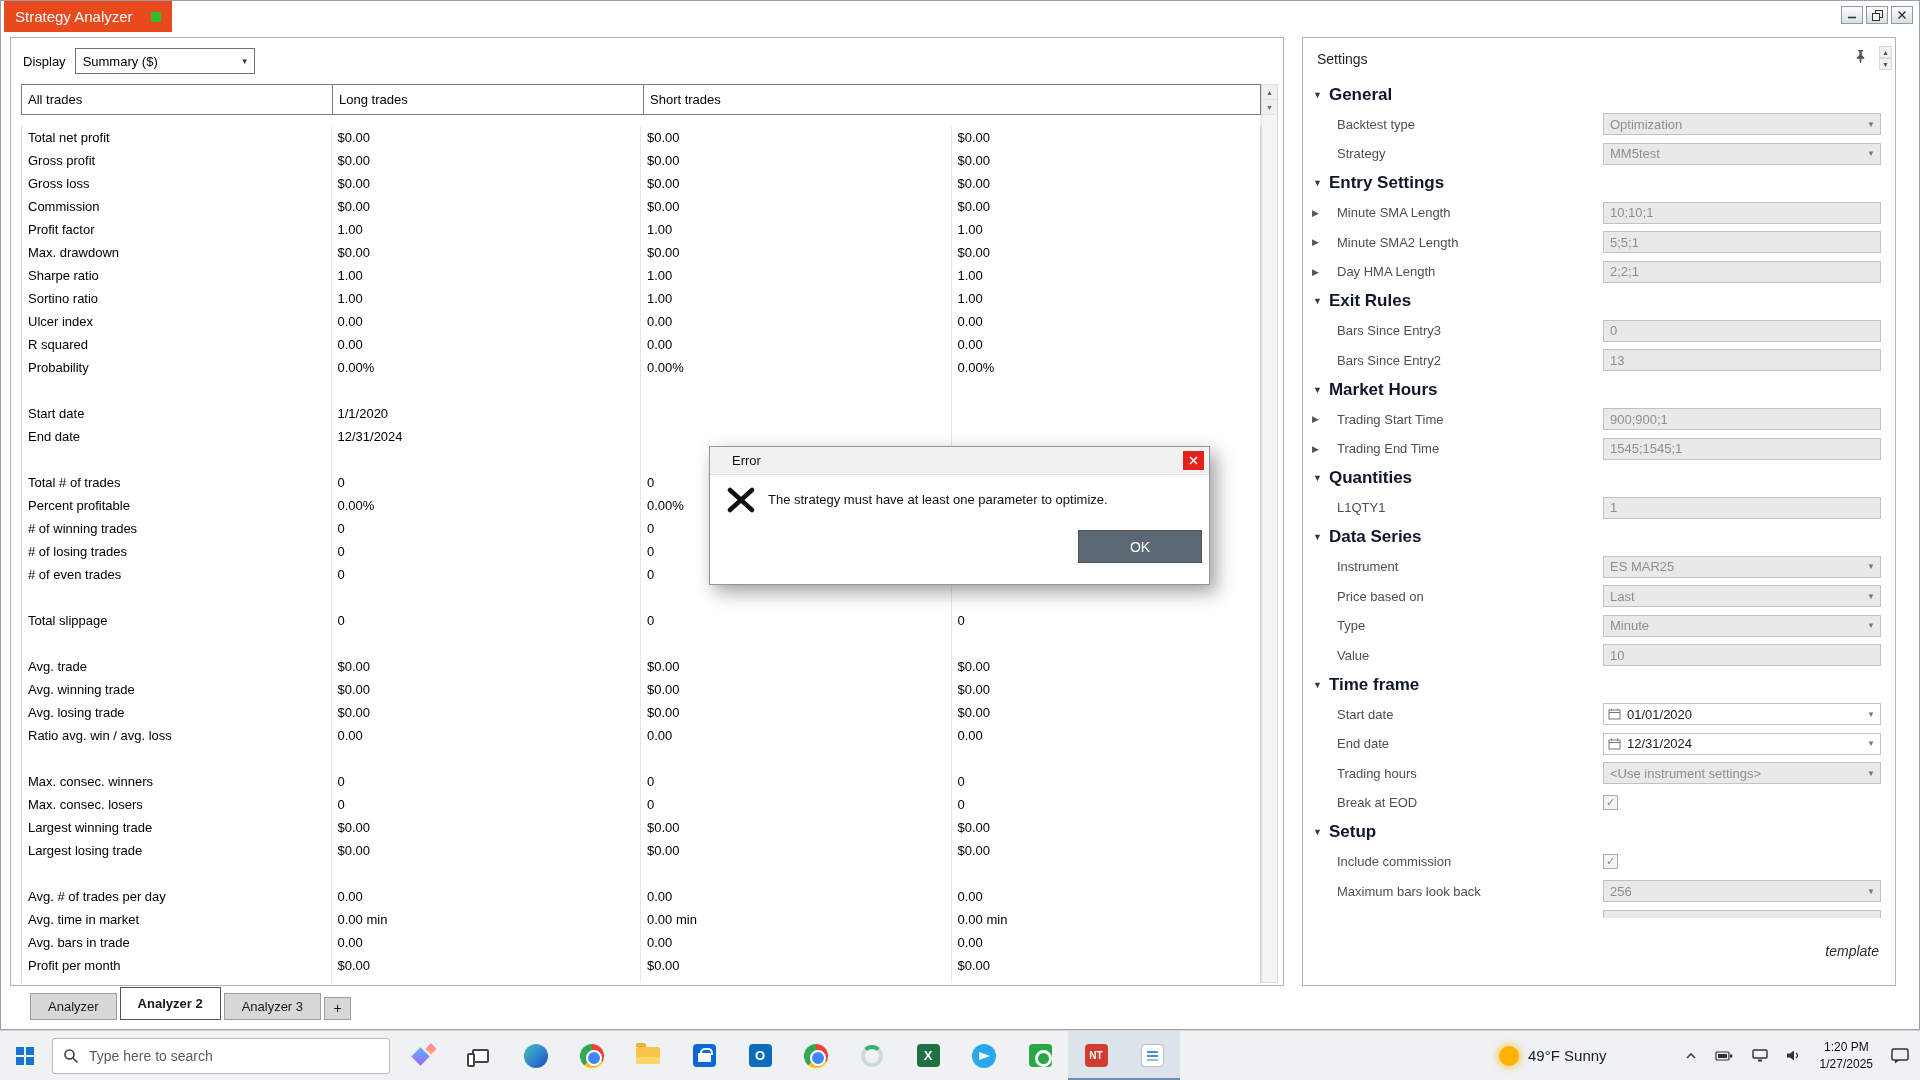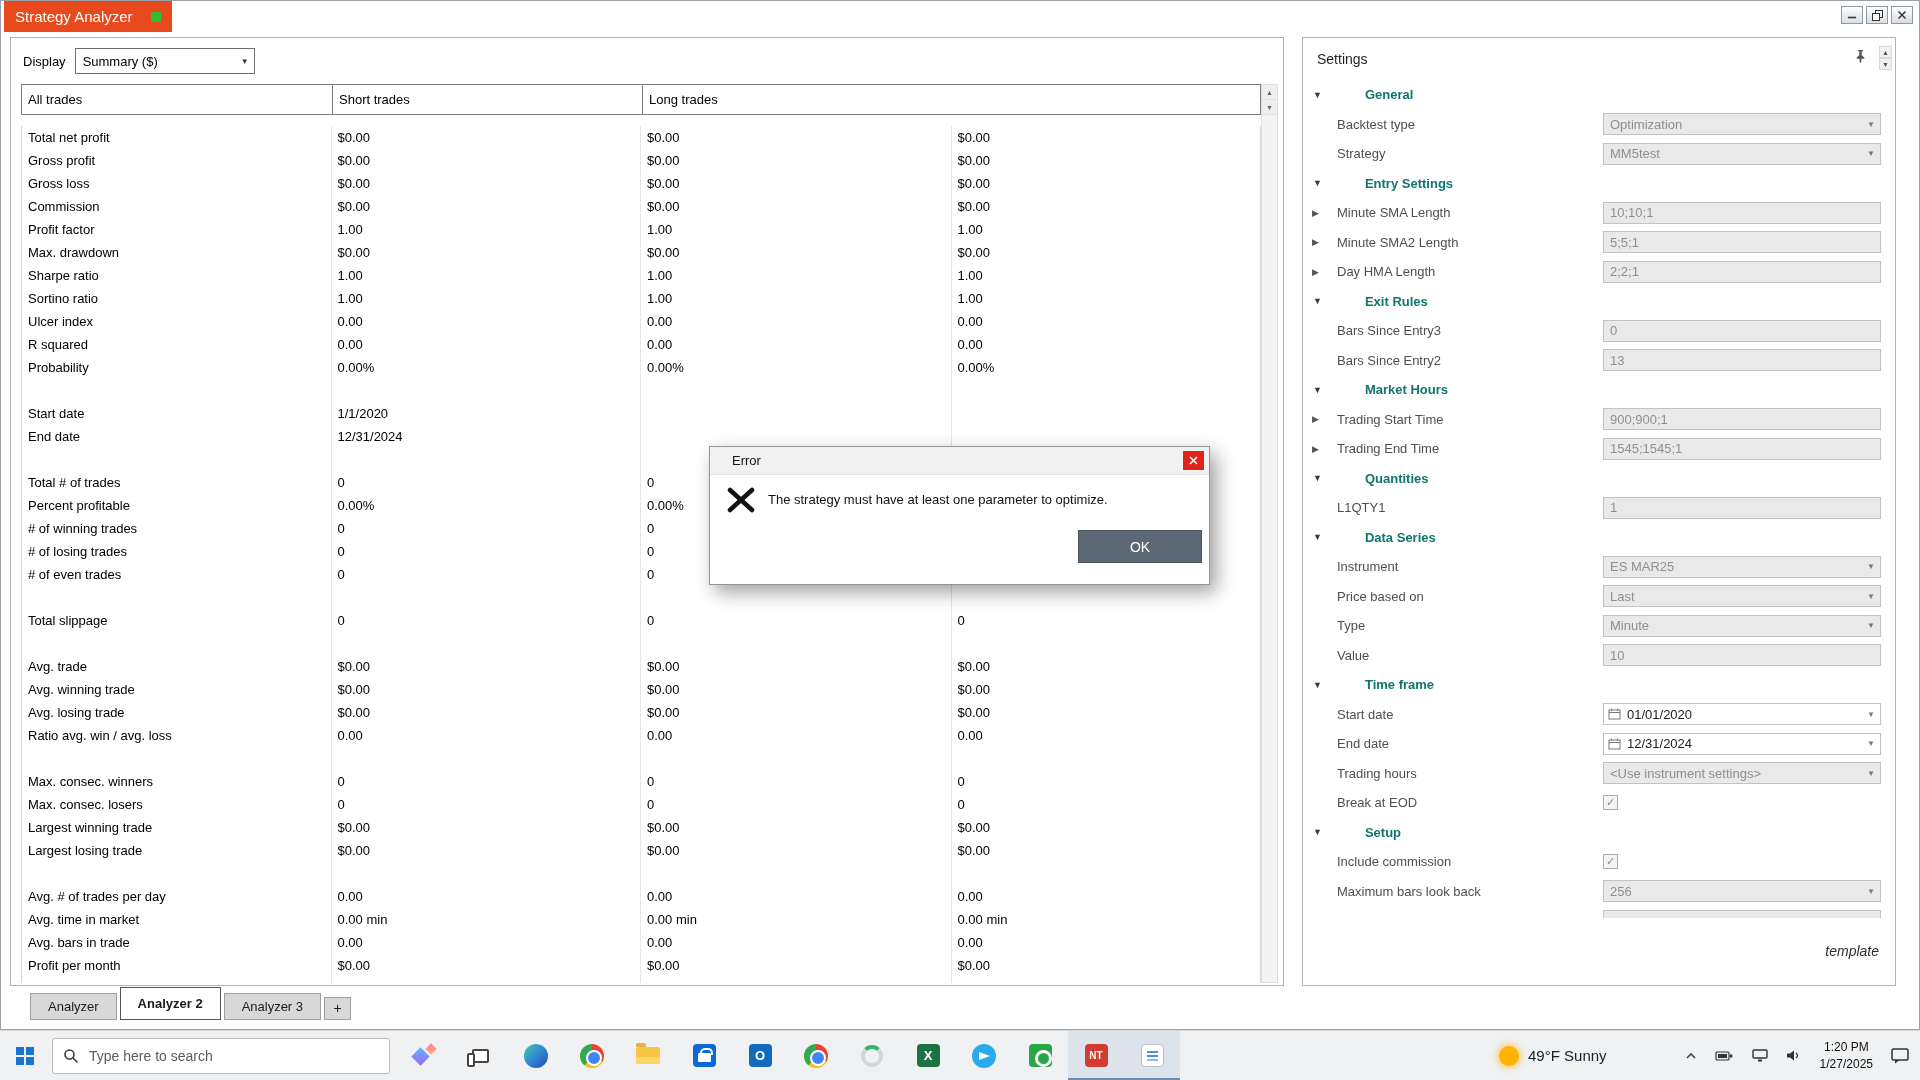--- a/index.html
+++ b/index.html
@@ -43,21 +43,21 @@
 
   
   .right-panel{position:absolute;left:1302px;top:37px;width:594px;height:949px;border:1px solid #b3b3b3;background:#fff;}
   .settings-title{position:absolute;left:14px;top:13px;font-size:14px;color:#1f1f1f;}
   .pin{position:absolute;right:28px;top:11px;}
   .hdr-spin{position:absolute;right:3px;top:8px;width:13px;}
   .sp{height:12px;line-height:11px;font-size:7px;color:#555;text-align:center;background:#f1f1f1;border:1px solid #d8d8d8;}
   .settings-body{position:absolute;left:0;top:42px;width:100%;height:838px;overflow:hidden;}
   .sec-row{display:flex;align-items:center;height:29.5px;padding-left:10px;gap:7px;}
   .tri{font-size:9px;color:#3a3a3a;}
-  .sec-label{font-size:13px;font-weight:bold;color:#0f766e;margin-left:36px;}
+  .sec-label{font-size:17px;font-weight:bold;color:#0f172a;}
   .set-row{display:flex;align-items:center;height:29.5px;position:relative;}
   .set-left{display:flex;align-items:center;padding-left:34px;flex:1;}
   .exp{position:absolute;left:9px;font-size:9px;color:#555;}
   .set-label{font-size:13px;color:#4f4f4f;white-space:nowrap;}
   .ctl{width:278px;height:22px;margin-right:14px;background:#e9e9e9;border:1px solid #c2c2c2;display:flex;align-items:center;flex:none;}
   .ctl.date{background:#fff;}
   .ctl-text{flex:1;padding-left:6px;font-size:13px;color:#8f8f8f;white-space:nowrap;overflow:hidden;}
   .ctl.date .ctl-text{color:#1c1c1c;}
   .cal-icon{padding-left:4px;display:flex;}
   .dd{width:18px;text-align:center;font-size:8px;color:#777;}
@@ -156,22 +156,22 @@
   <div class="display-row">
     <span class="display-label">Display</span>
     <div class="combo">
       <span class="combo-text">Summary ($)</span>
       <span class="combo-arrow">▼</span>
     </div>
   </div>
   <div class="table-wrap">
     <div class="thead">
       <div class="th c1">All trades</div>
+      <div class="th c2">Long trades</div>
       <div class="th c3">Short trades</div>
-      <div class="th c2">Long trades</div>
     </div>
     <div class="tbody" id="perf-rows">
         <div class="trow">
           <div class="tc c0">Total net profit</div>
           <div class="tc c1">$0.00</div>
           <div class="tc c2">$0.00</div>
           <div class="tc c3">$0.00</div>
         </div>
         <div class="trow">
           <div class="tc c0">Gross profit</div>

